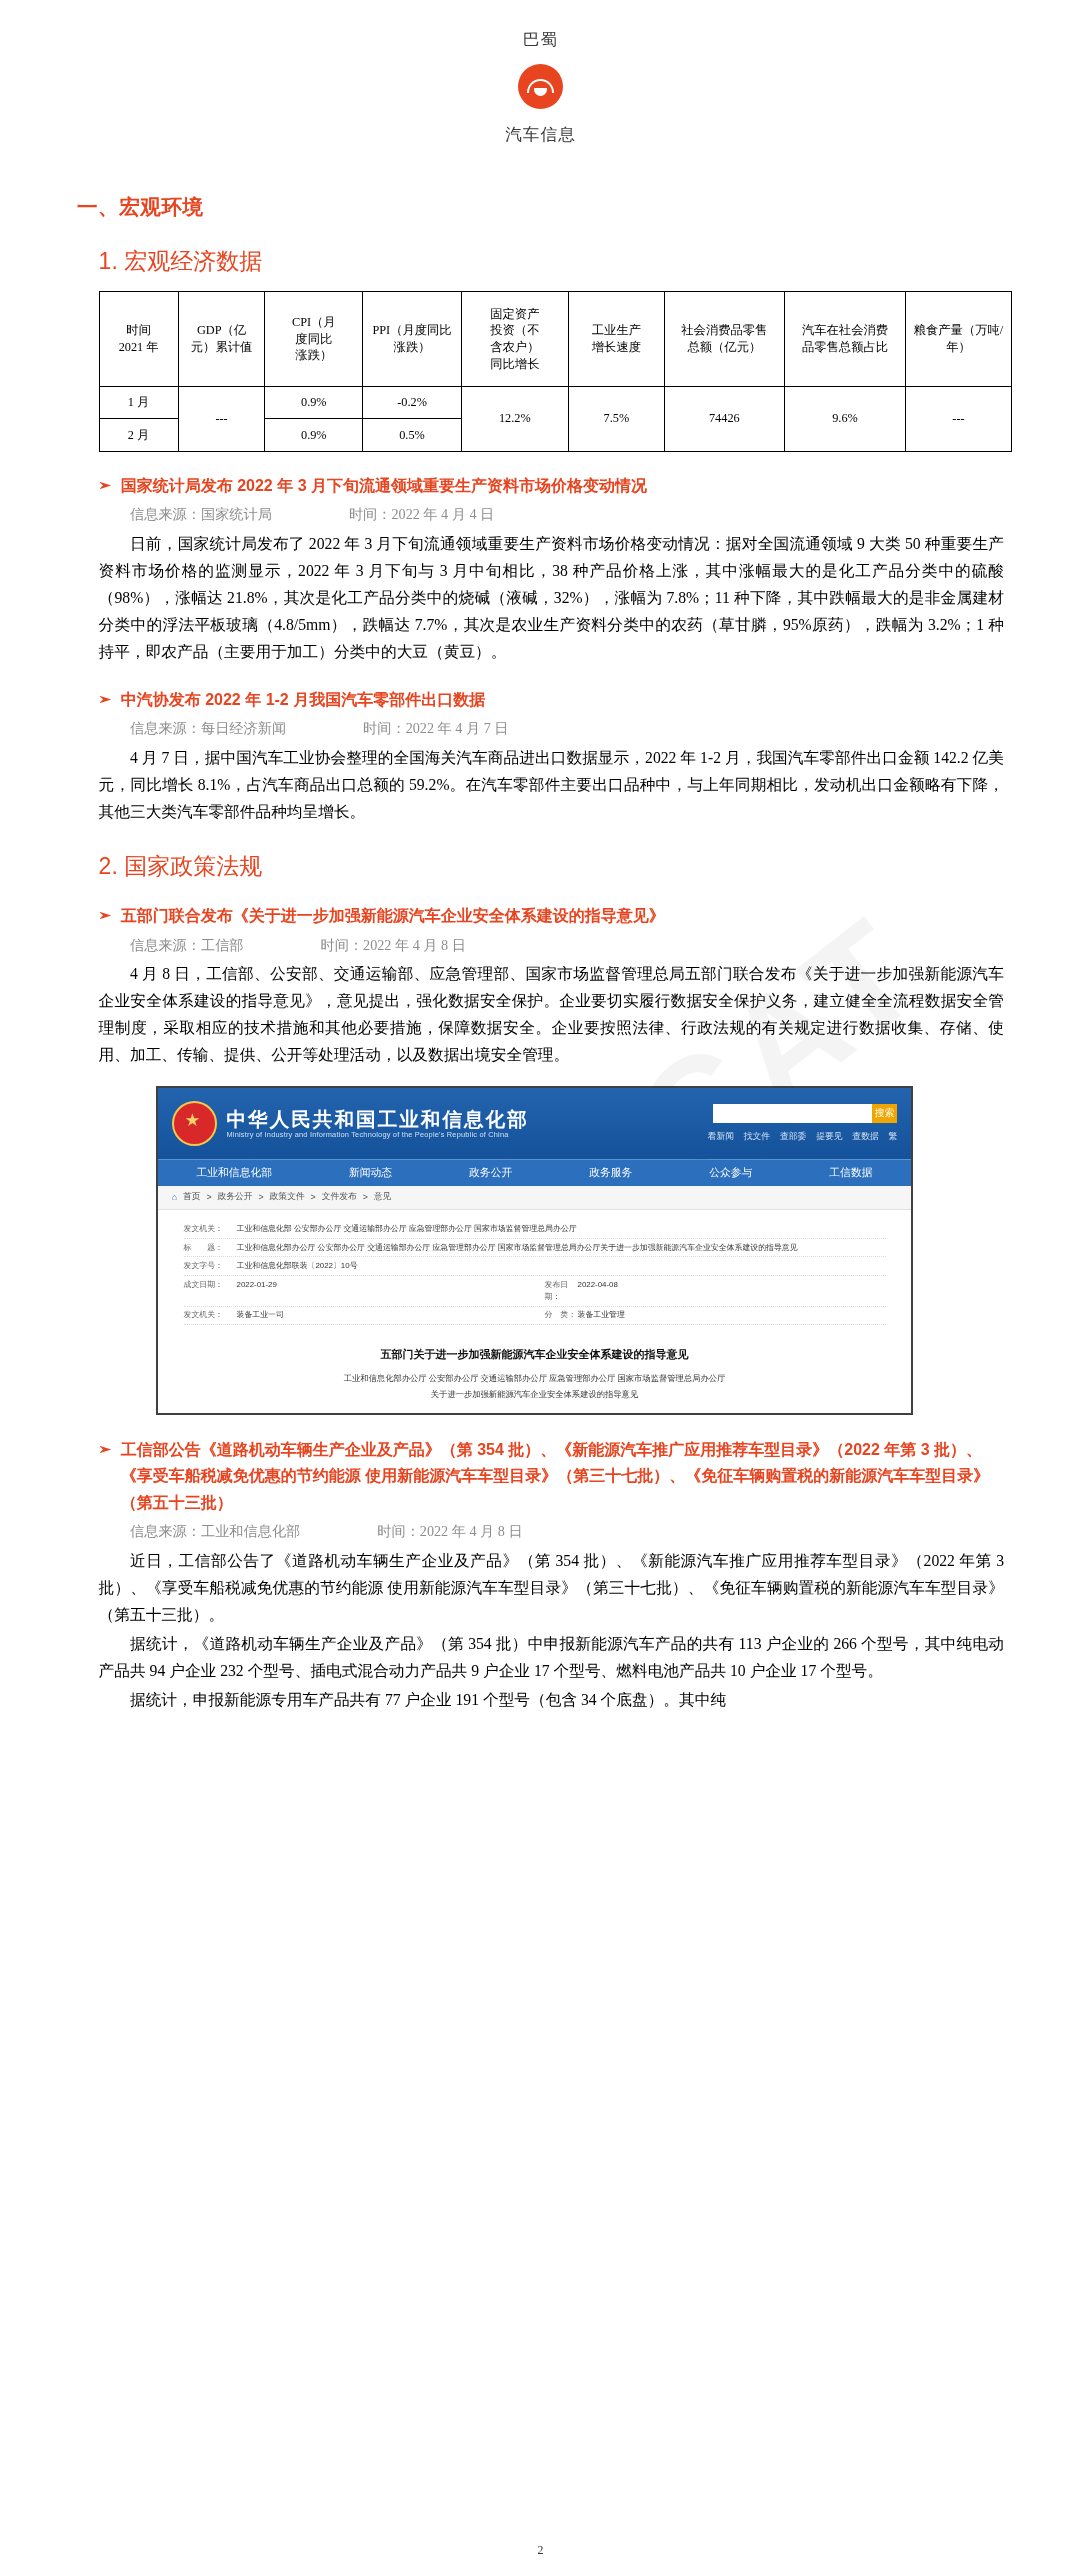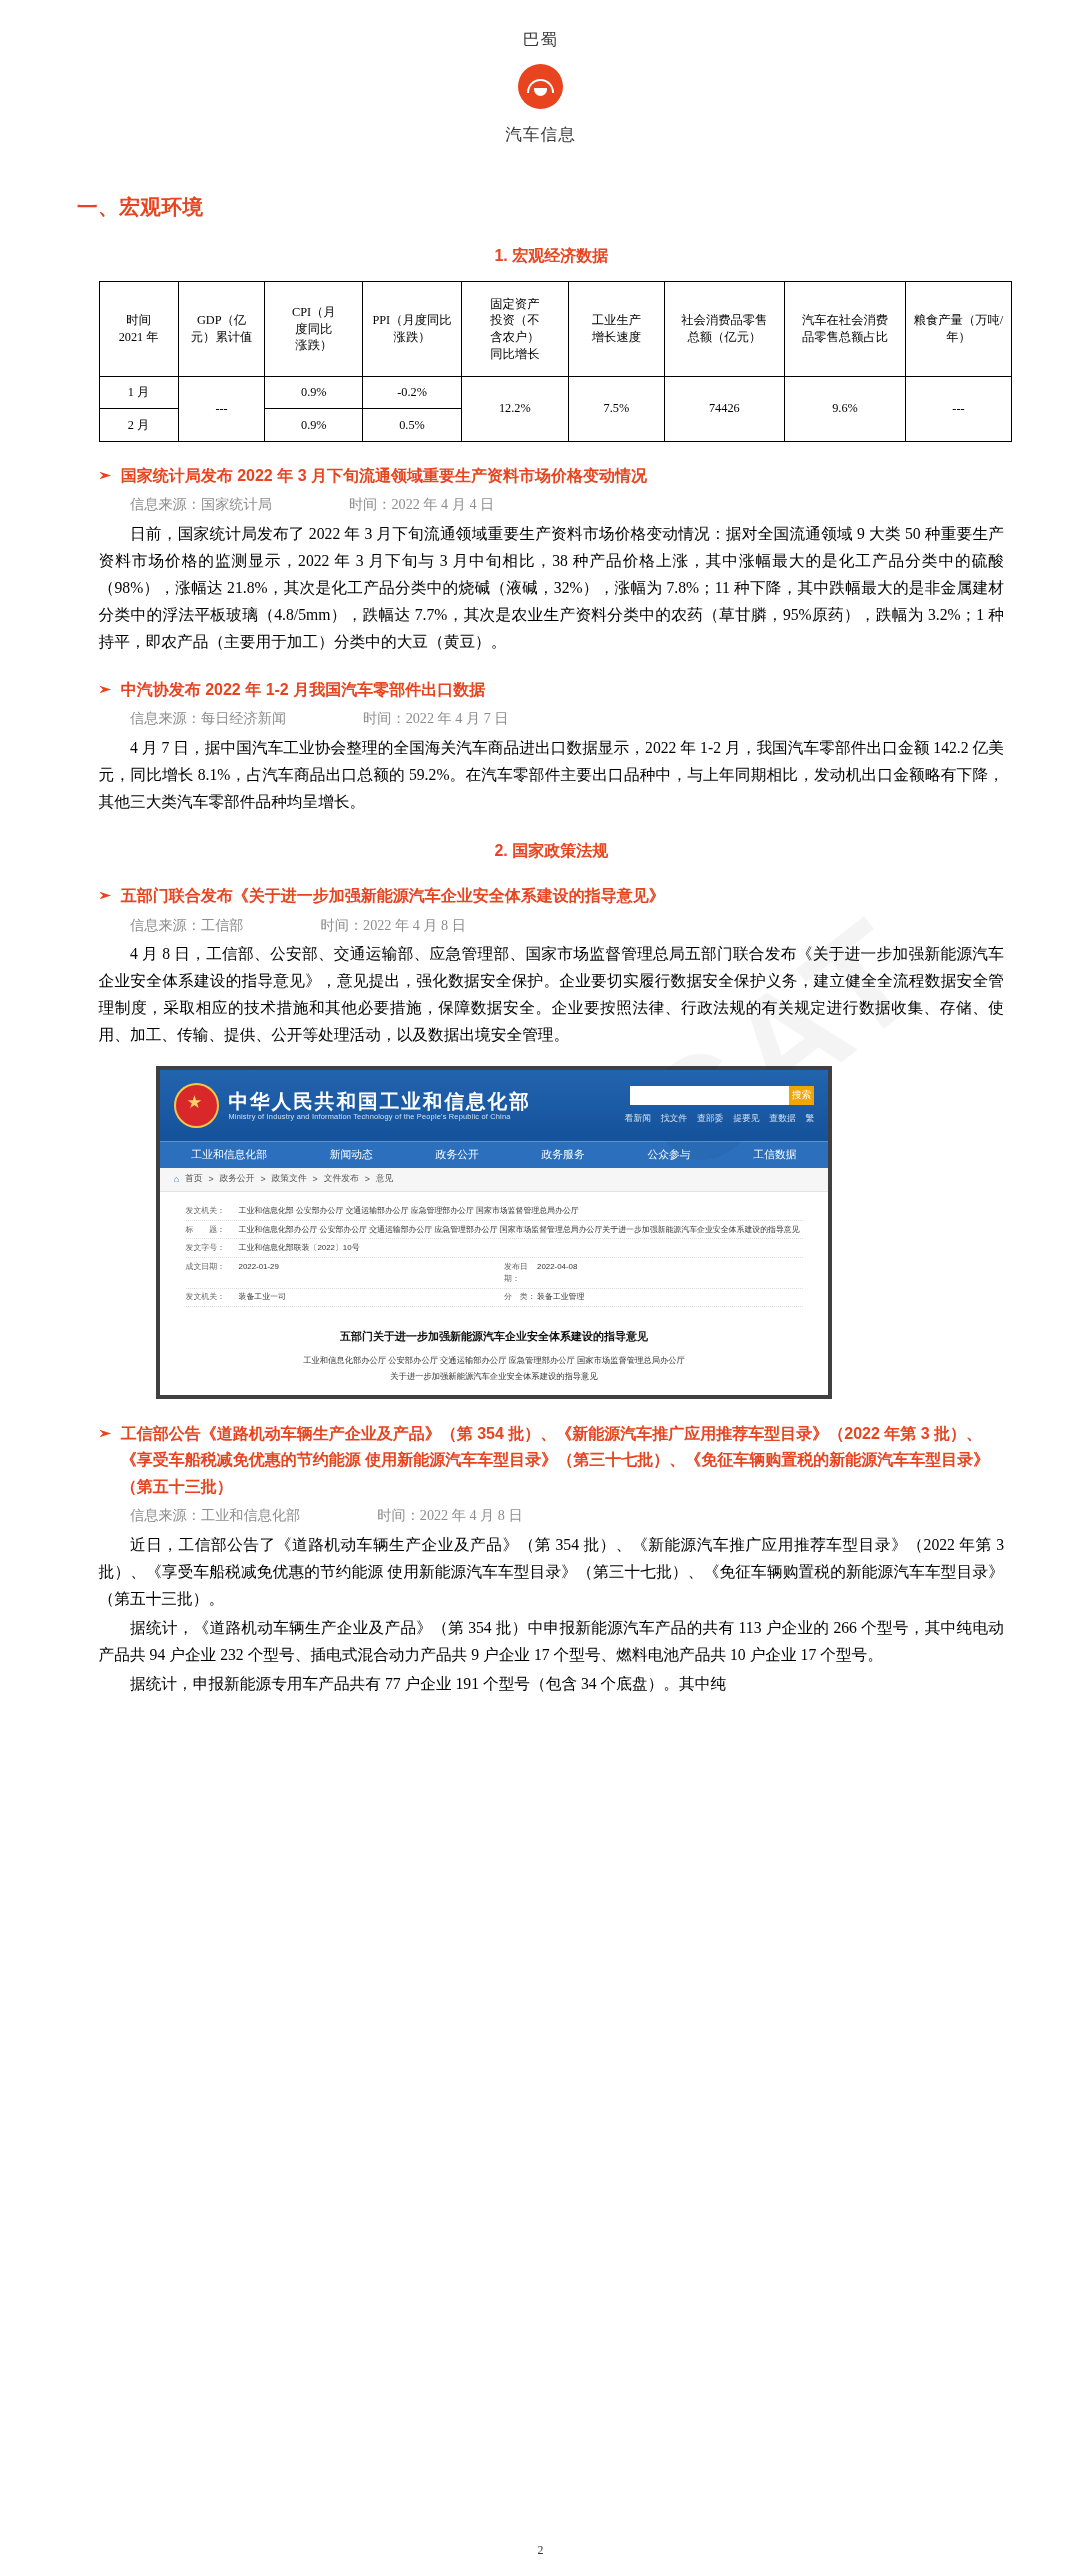--- a/index.html
+++ b/index.html
@@ -73,25 +73,24 @@
   h1.sec-h1 {
     font-family: "Liberation Sans", sans-serif;
     font-size: 20.6px;
     font-weight: bold;
     color: #e8441f;
     margin: 0 0 21.6px 0;
     letter-spacing: 0.5px;
   }
   h2.sec-h2 {
     font-family: "Liberation Sans", sans-serif;
-    font-size: 16px;
-    font-weight: bold;
+    font-size: 23px;
+    font-weight: normal;
     color: #e8441f;
     margin: 25.5px 0 13.7px 21.6px;
-    text-align: center;
   }
   .item-head {
     display: flex;
     align-items: flex-start;
     gap: 9.8px;
     margin: 21.6px 0 5.9px 21.6px;
     color: #e8441f;
     font-family: "Liberation Sans", sans-serif;
     font-size: 16px;
     font-weight: bold;
@@ -148,22 +147,22 @@
   .col-ppi { width: 108px; }
   .col-fix { width: 118px; }
   .col-ind { width: 106px; }
   .col-retail { width: 135px; }
   .col-auto { width: 139px; }
   .col-grain { width: 118px; }
 
   
   .figure {
     margin: 17.7px 0 13.7px 79px;
-    width: 676px;
-    border: 4px solid #404040;
+    width: 757px;
+    border: 2px solid #404040;
     background: #ffffff;
     box-sizing: border-box;
     overflow: hidden;
     font-family: "Liberation Sans", sans-serif;
   }
   .gov-top {
     background: #1f5fa9;
     background: linear-gradient(180deg,#2364ae 0%, #14529b 100%);
     height: 71px;
     display: flex;

